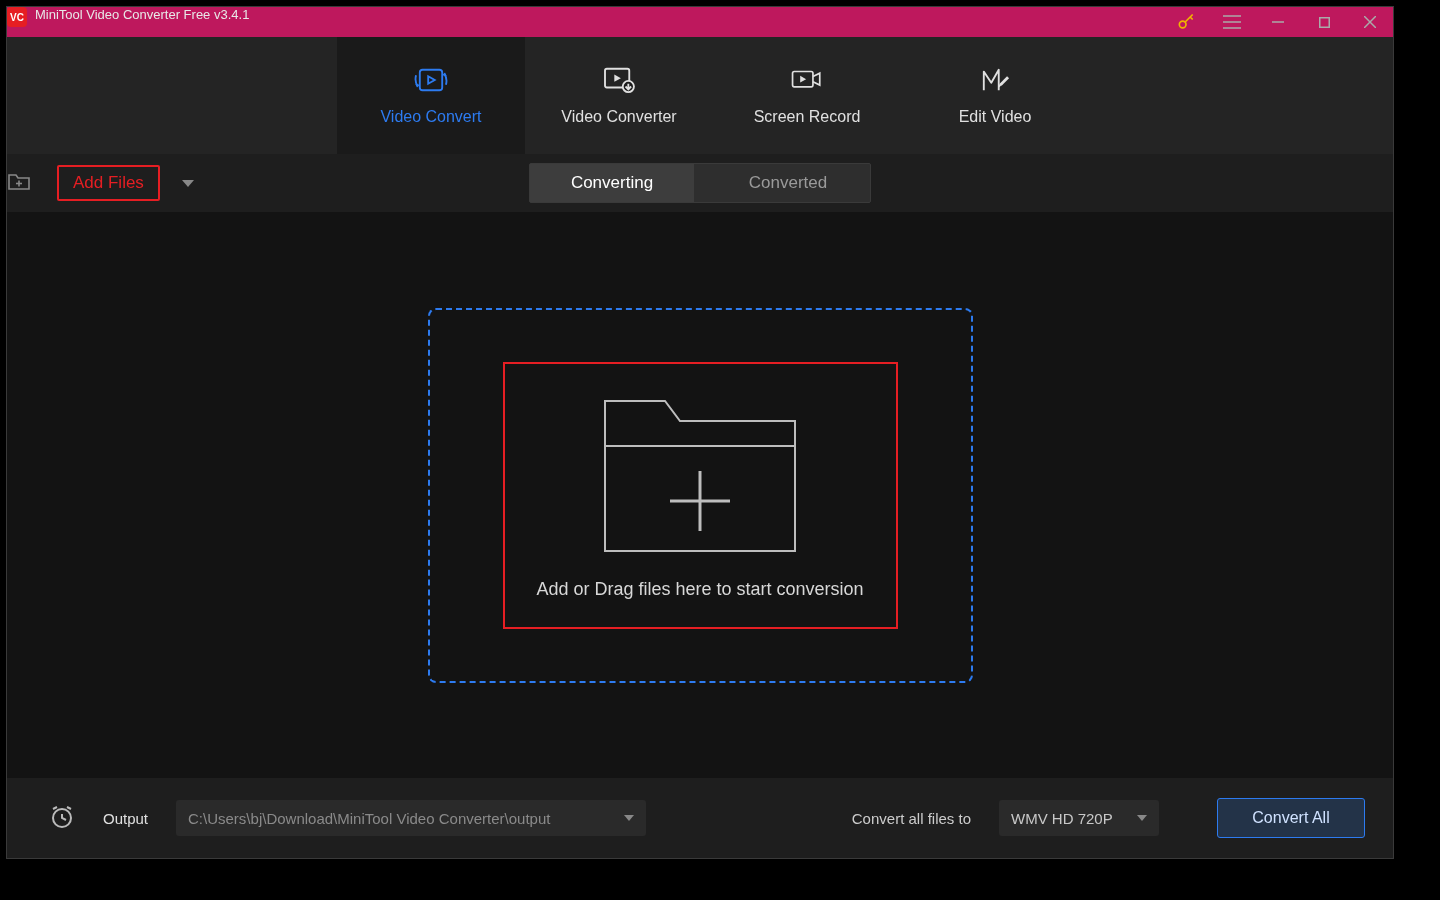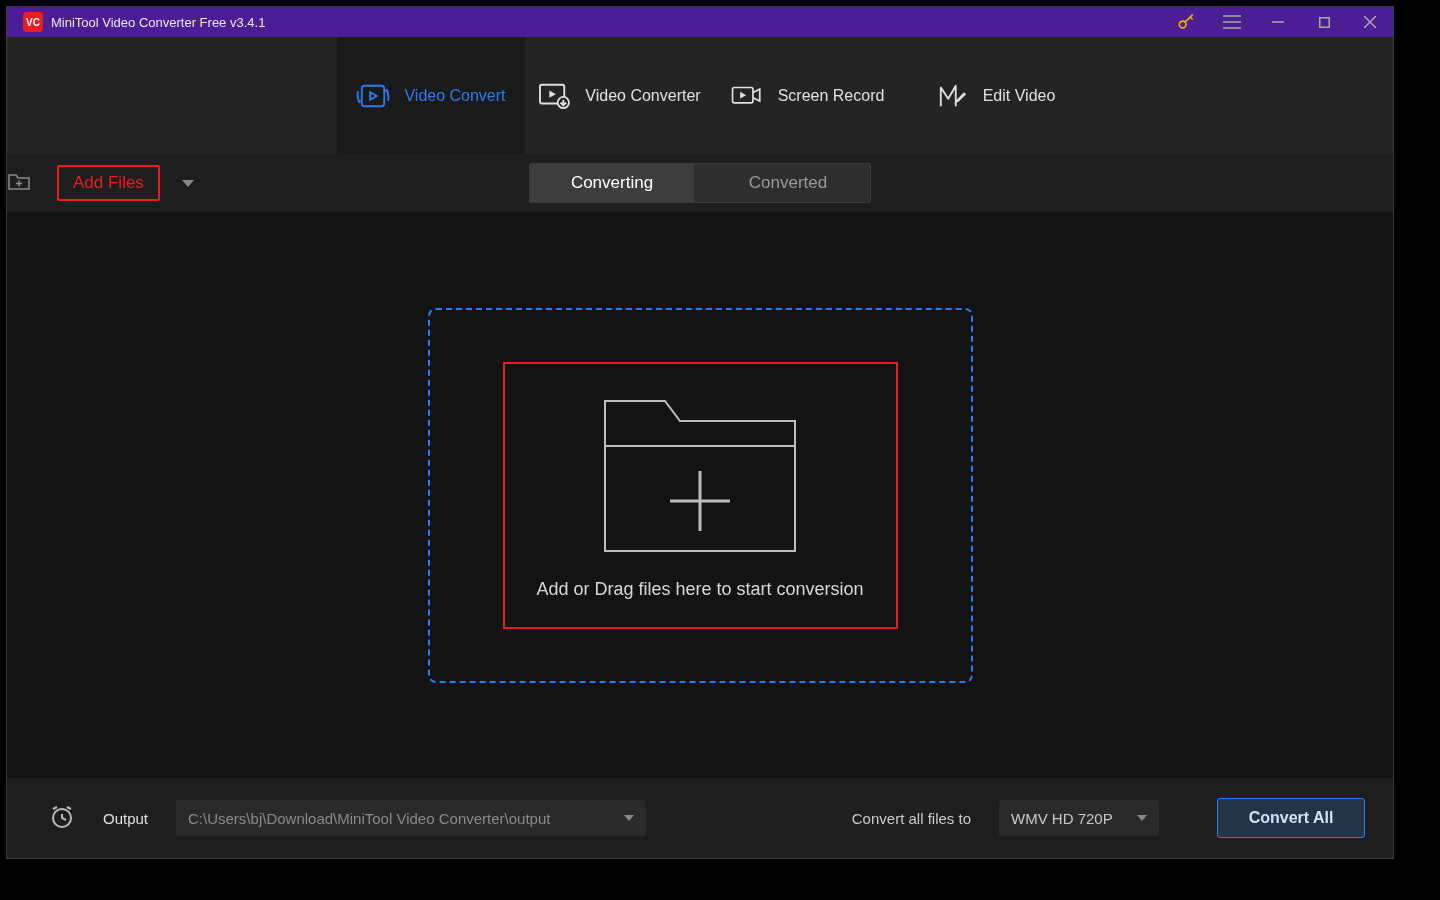--- a/index.html
+++ b/index.html
@@ -9,24 +9,23 @@
     left: 6px; top: 6px;
     width: 1388px; height: 853px;
     background: #1a1a1a;
     border: 1px solid #3a3a3a;
     display: flex;
     flex-direction: column;
   }
   
   .titlebar {
     height: 30px;
-    background: #4c1d95;
-    display: flex;
-    align-items: center;
-    padding-left: 16px;
+    background: #be185d;
+    display: flex;
+    padding-left: 0;
     font-size: 13px;
     color: #e8e8e8;
   }
   .titlebar .app-icon {
     width: 20px; height: 20px;
     background: #e61e23;
     border-radius: 4px;
     margin-right: 8px;
     display: flex; align-items: center; justify-content: center;
     color: #fff; font-size: 10px; font-weight: bold;
@@ -42,20 +41,21 @@
   
   .main-nav {
     height: 117px;
     background: #242424;
     display: flex;
     padding-left: 330px;
   }
   .main-nav .tab {
     width: 188px;
     display: flex;
+    flex-direction: column;
     align-items: center;
     justify-content: center;
     gap: 14px;
     color: #e0e0e0;
     font-size: 16px;
   }
   .main-nav .tab.active {
     background: #1a1a1a;
     color: #2d7bf0;
   }
@@ -184,21 +184,20 @@
   }
   .footer .convert-all-btn {
     width: 148px; height: 40px;
     border: 1px solid #2d7bf0;
     background: #233348;
     border-radius: 3px;
     display: flex; align-items: center; justify-content: center;
     color: #d0e2ff;
     font-size: 16px;
     margin-left: 30px;
-    font-weight: bold;
   }
   .clock-icon svg { width: 26px; height: 26px; }
 </style>
 </head>
 <body>
 
 <div class="app">
 
   <div class="titlebar">
     <div class="app-icon">VC</div>

